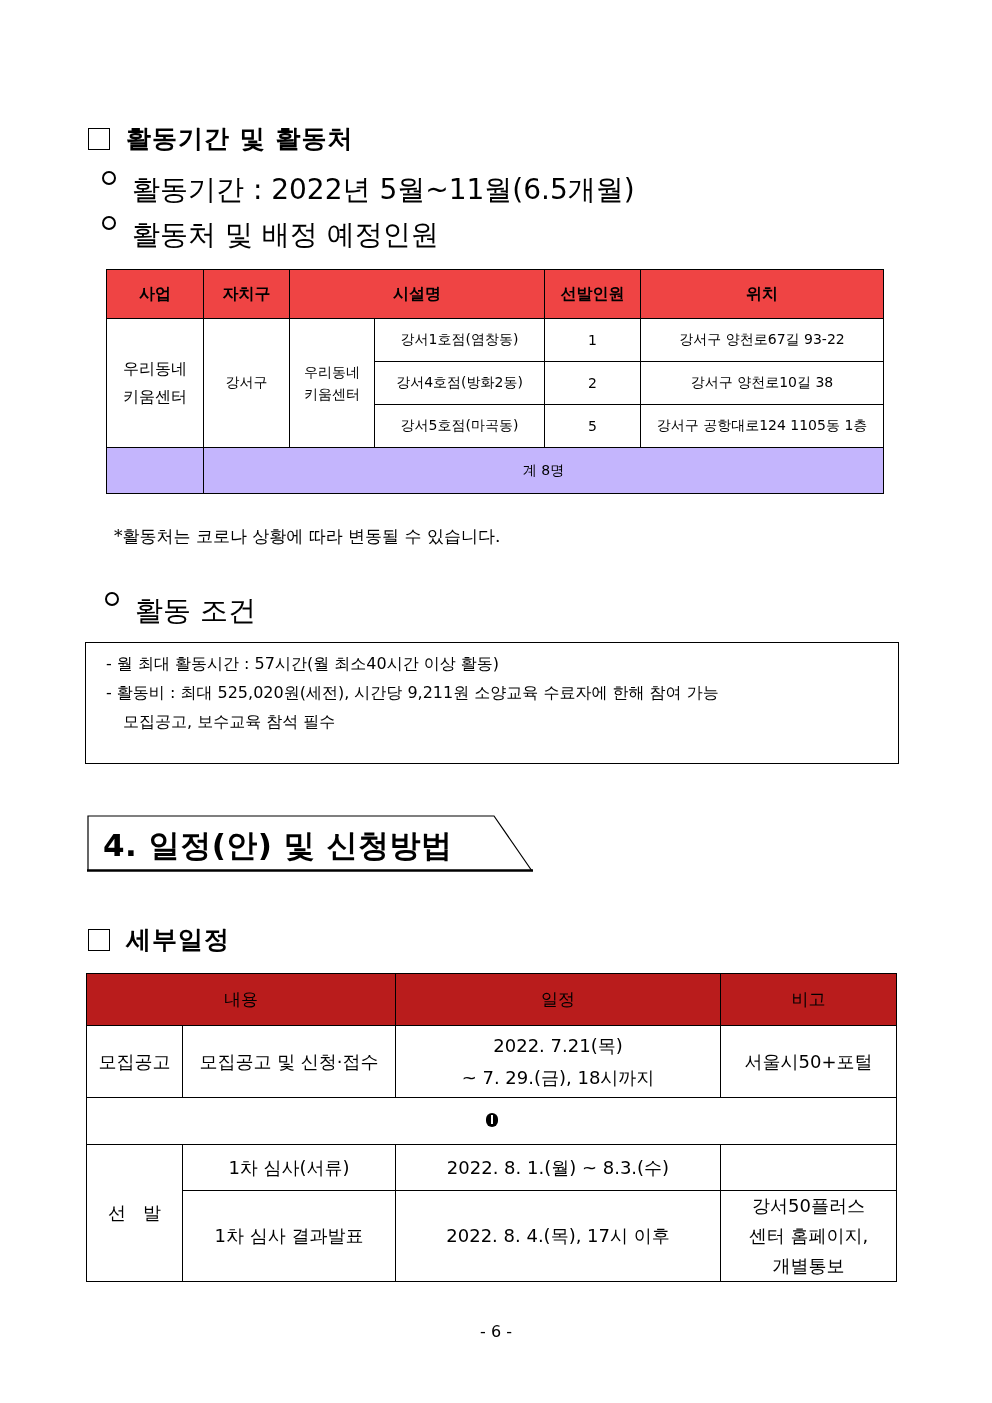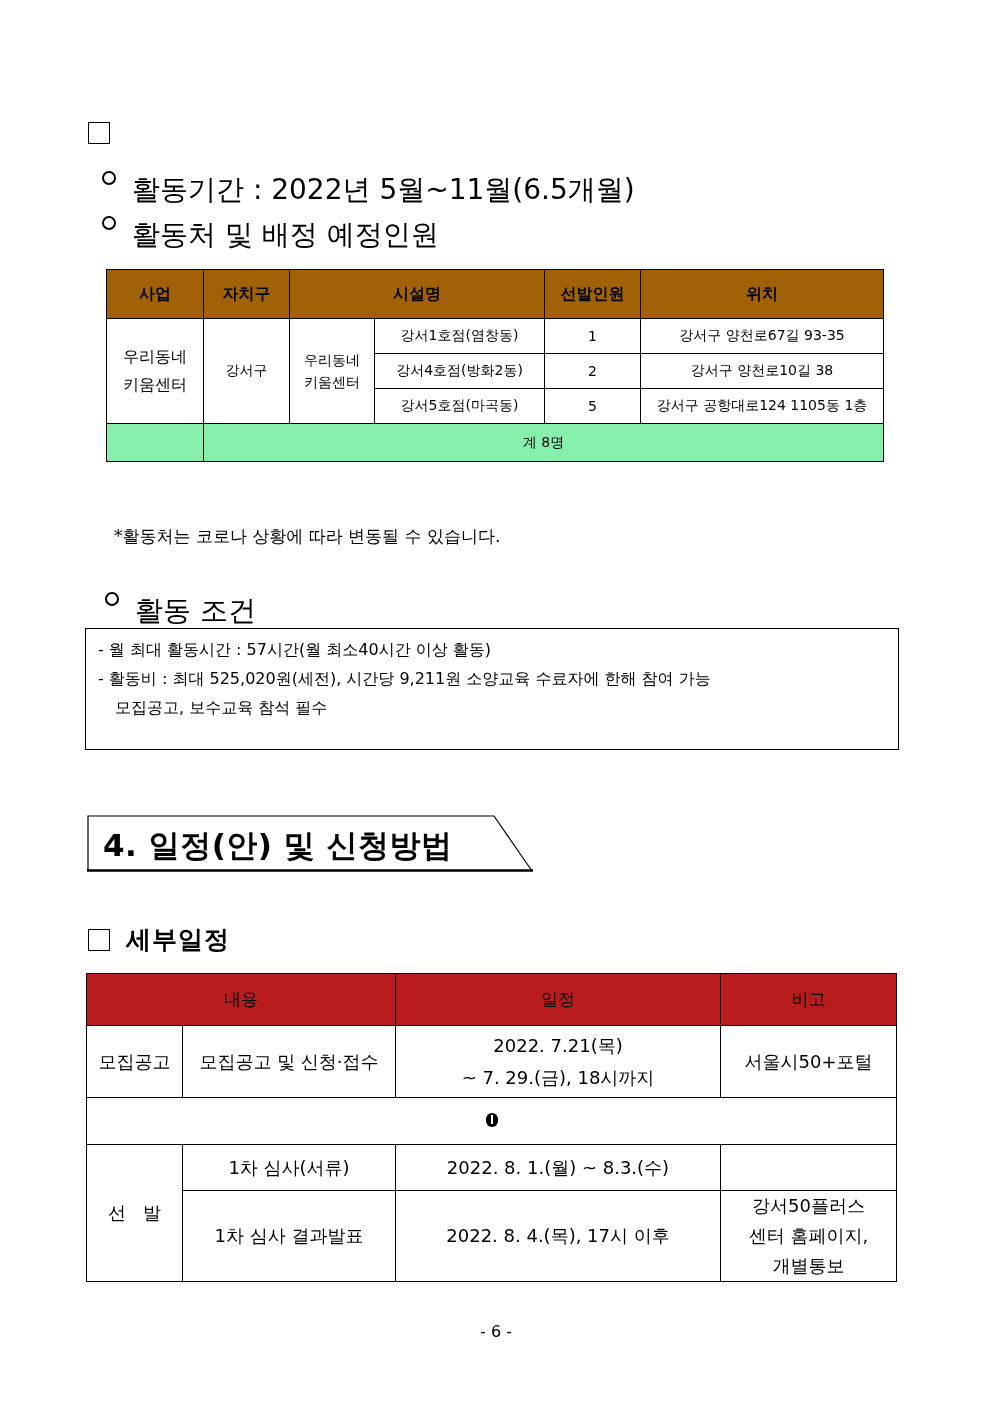--- a/index.html
+++ b/index.html
@@ -11,46 +11,47 @@
   .sq-heading { display: flex; align-items: center; font-weight: bold; font-size: 25px; letter-spacing: 1px; }
   .sq-box { width: 22px; height: 22px; border: 1.5px solid #000; margin-right: 16px; display: inline-block; }
 
   .circle-line { display: flex; align-items: flex-start; font-size: 28px; }
   .circle-mark { width: 14px; height: 14px; border: 2px solid #000; border-radius: 50%; margin-right: 16px; display: inline-block; }
 
   table { border-collapse: collapse; table-layout: fixed; }
   td, th { border: 1.5px solid #000; text-align: center; vertical-align: middle; font-weight: normal; }
 
   #facility-table { left: 106px; top: 269px; width: 777px; font-size: 14px; }
-  #facility-table th { background: #a16207; height: 49px; font-size: 16px; font-weight: bold; }
-  #facility-table td { height: 35px; }
-  #facility-table .total-row td { background: #86efac; height: 38px; }
+  #facility-table th { background: #ef4444; height: 49px; font-size: 16px; font-weight: bold; }
+  #facility-table td { height: 43px; }
+  #facility-table .total-row td { background: #c4b5fd; height: 46px; }
 
   .note { left: 114px; top: 525px; font-family: "DejaVu Serif", "Liberation Serif", serif; font-size: 17px; }
 
-  .cond-box { left: 85px; top: 628px; width: 814px; height: 122px; border: 1.5px solid #000; padding: 6px 12px; font-size: 16px; line-height: 29px; }
+  .cond-box { left: 85px; top: 642px; width: 814px; height: 122px; border: 1.5px solid #000; padding: 6px 20px; font-size: 16px; line-height: 29px; }
   .cond-box .indent { padding-left: 17px; }
 
   .chapter-banner { left: 87px; top: 815px; width: 446px; height: 57px; }
   .chapter-banner svg { position: absolute; left: 0; top: 0; }
   .chapter-title { position: absolute; left: 16px; top: 10px; font-size: 31px; font-weight: bold; letter-spacing: 0.5px; }
 
   #schedule-table { left: 86px; top: 973px; width: 810px; font-size: 18px; }
   #schedule-table th { background: #b91c1c; height: 52px; font-size: 17px; }
   #schedule-table td { line-height: 32px; }
   .arrow-icon { display: inline-block; width: 12px; height: 14px; border-radius: 6px; background: #000; position: relative; }
   .arrow-icon::after { content: ""; position: absolute; left: 5px; top: 2px; width: 2px; height: 9px; background: #fff; }
 
   .page-num { left: 0; width: 992px; top: 1322px; text-align: center; font-size: 16px; font-family: "DejaVu Sans", sans-serif; }
 </style>
 </head>
 <body>
 
 <div class="abs sq-heading" style="left:88px; top:122px;">
   <span class="sq-box"></span>
+  <span>활동기간 및 활동처</span>
 </div>
 
 <div class="abs circle-line" style="left:102px; top:171px;">
   <span class="circle-mark"></span>
   <span>활동기간 : 2022년 5월~11월(6.5개월)</span>
 </div>
 
 <div class="abs circle-line" style="left:102px; top:216px;">
   <span class="circle-mark"></span>
   <span>활동처 및 배정 예정인원</span>
@@ -72,21 +73,21 @@
     <th colspan="2">시설명</th>
     <th>선발인원</th>
     <th>위치</th>
   </tr>
   <tr>
     <td rowspan="3" style="font-size:16px; line-height:28px; padding:0 10px;">우리동네 키움센터</td>
     <td rowspan="3">강서구</td>
     <td rowspan="3" style="line-height:22px; padding:0 12px;">우리동네 키움센터</td>
     <td>강서1호점(염창동)</td>
     <td>1</td>
-    <td>강서구 양천로67길 93-35</td>
+    <td>강서구 양천로67길 93-22</td>
   </tr>
   <tr>
     <td>강서4호점(방화2동)</td>
     <td>2</td>
     <td>강서구 양천로10길 38</td>
   </tr>
   <tr>
     <td>강서5호점(마곡동)</td>
     <td>5</td>
     <td>강서구 공항대로124 1105동 1층</td>

